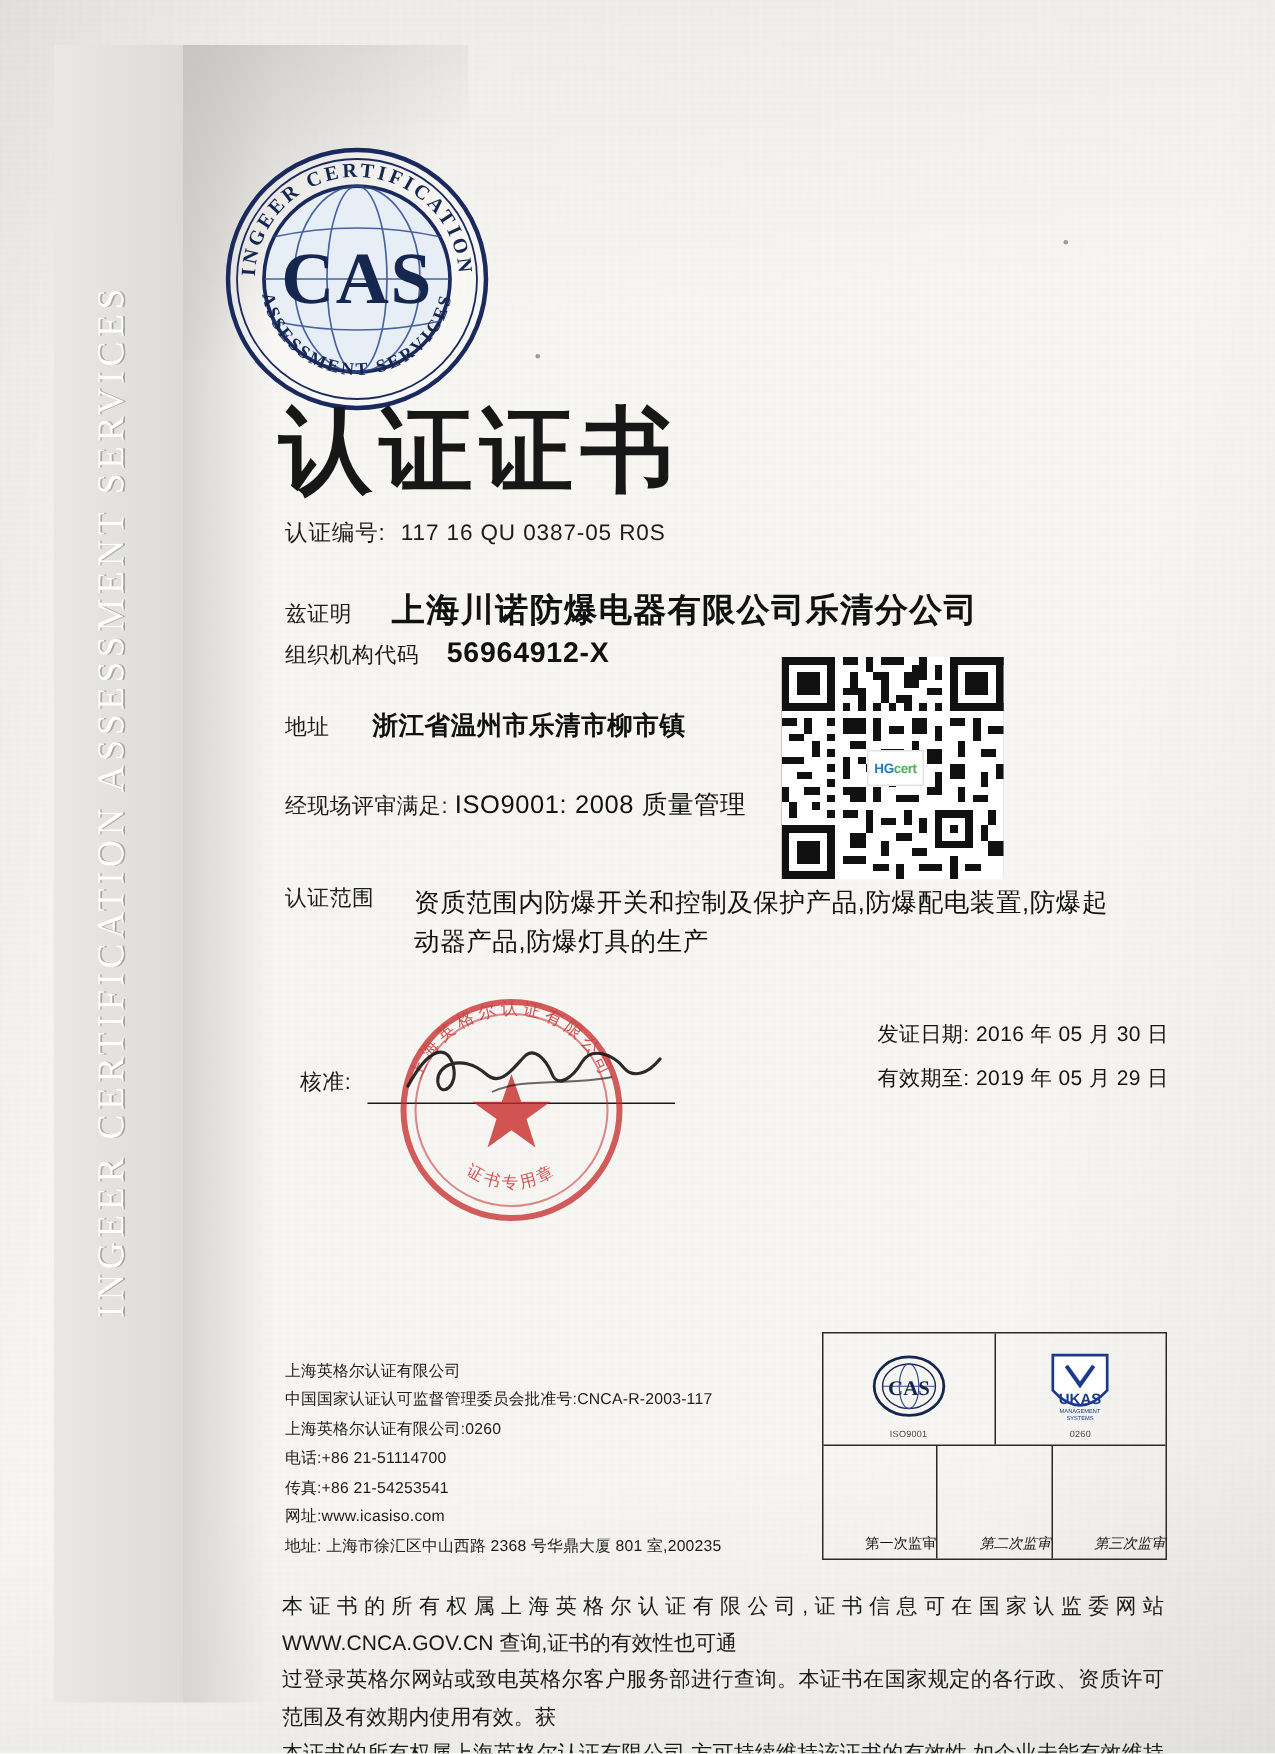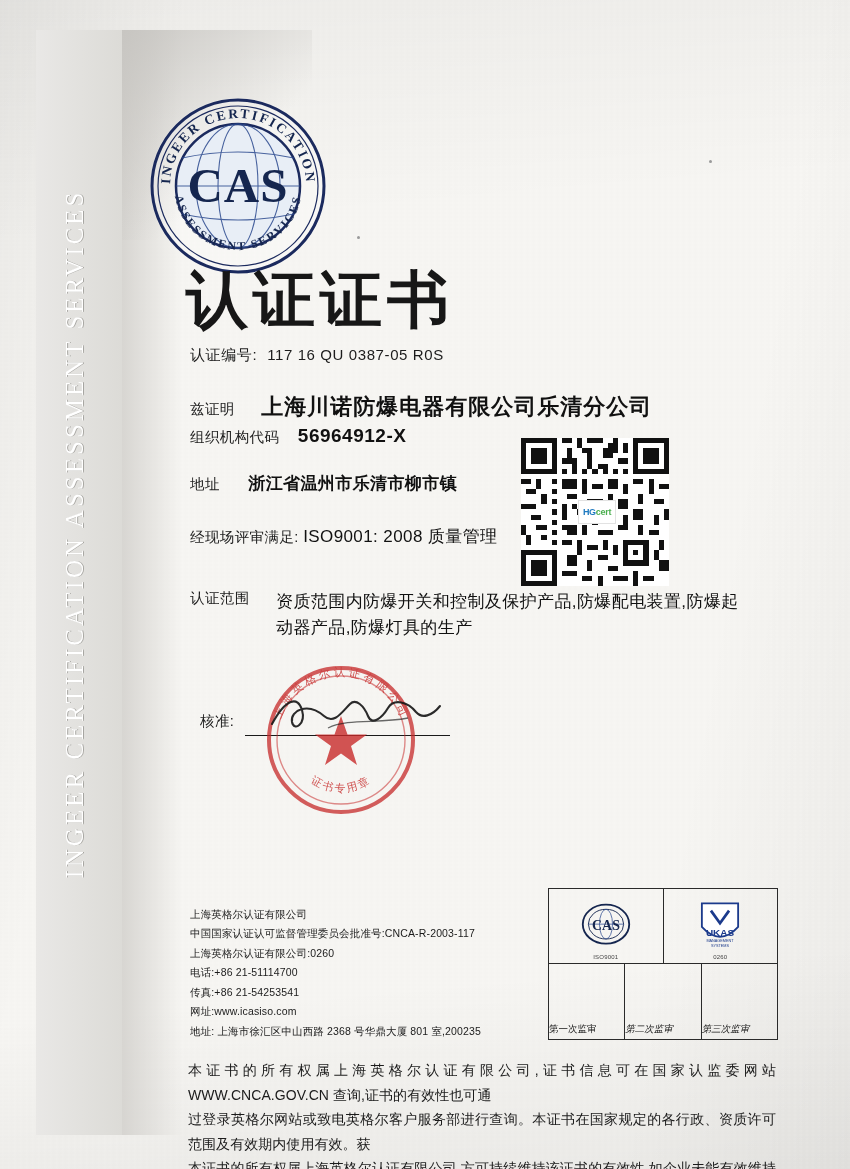--- a/index.html
+++ b/index.html
@@ -260,21 +260,21 @@
   }
   .sv-cell {
     flex: 1;
     position: relative;
   }
   .sv-cell + .sv-cell { border-left: 1px solid #2a2a2a; font-style: italic; }
   .sv-label {
     position: absolute;
     bottom: 3px;
     left: 0; right: 0;
-    text-align: left;
+    text-align: right;
     font-size: 9.5px;
     color: #141414;
   }
 
   
   .disclaimer {
     position: absolute;
     left: 188px;
     top: 1058px;
     width: 588px;
@@ -488,20 +488,30 @@
           <rect x="26" y="22" width="1" height="2"></rect>
         <rect x="8" y="17" width="1" height="1"></rect>
           <rect x="10" y="13" width="1" height="1"></rect>
       </g>
     </svg>
     <div class="qr-logo">
       <span>HG</span><span class="green">cert</span>
     </div>
   </div>
 
+  <div class="dates">
+    <div>
+      <span>发证日期:</span>
+      <span>2016 年 05 月 30 日</span>
+    </div>
+    <div>
+      <span>有效期至:</span>
+      <span>2019 年 05 月 29 日</span>
+    </div>
+  </div>
 
   <div class="field row-approve">
     <span class="label">核准:</span>
   </div>
   <div class="approve-line"></div>
 
   <div class="stamp">
     <svg viewBox="0 0 160 160" width="160" height="160">
       <defs>
         <path id="sTop" d="M 16 80 A 64 64 0 0 1 144 80" fill="none"></path>

